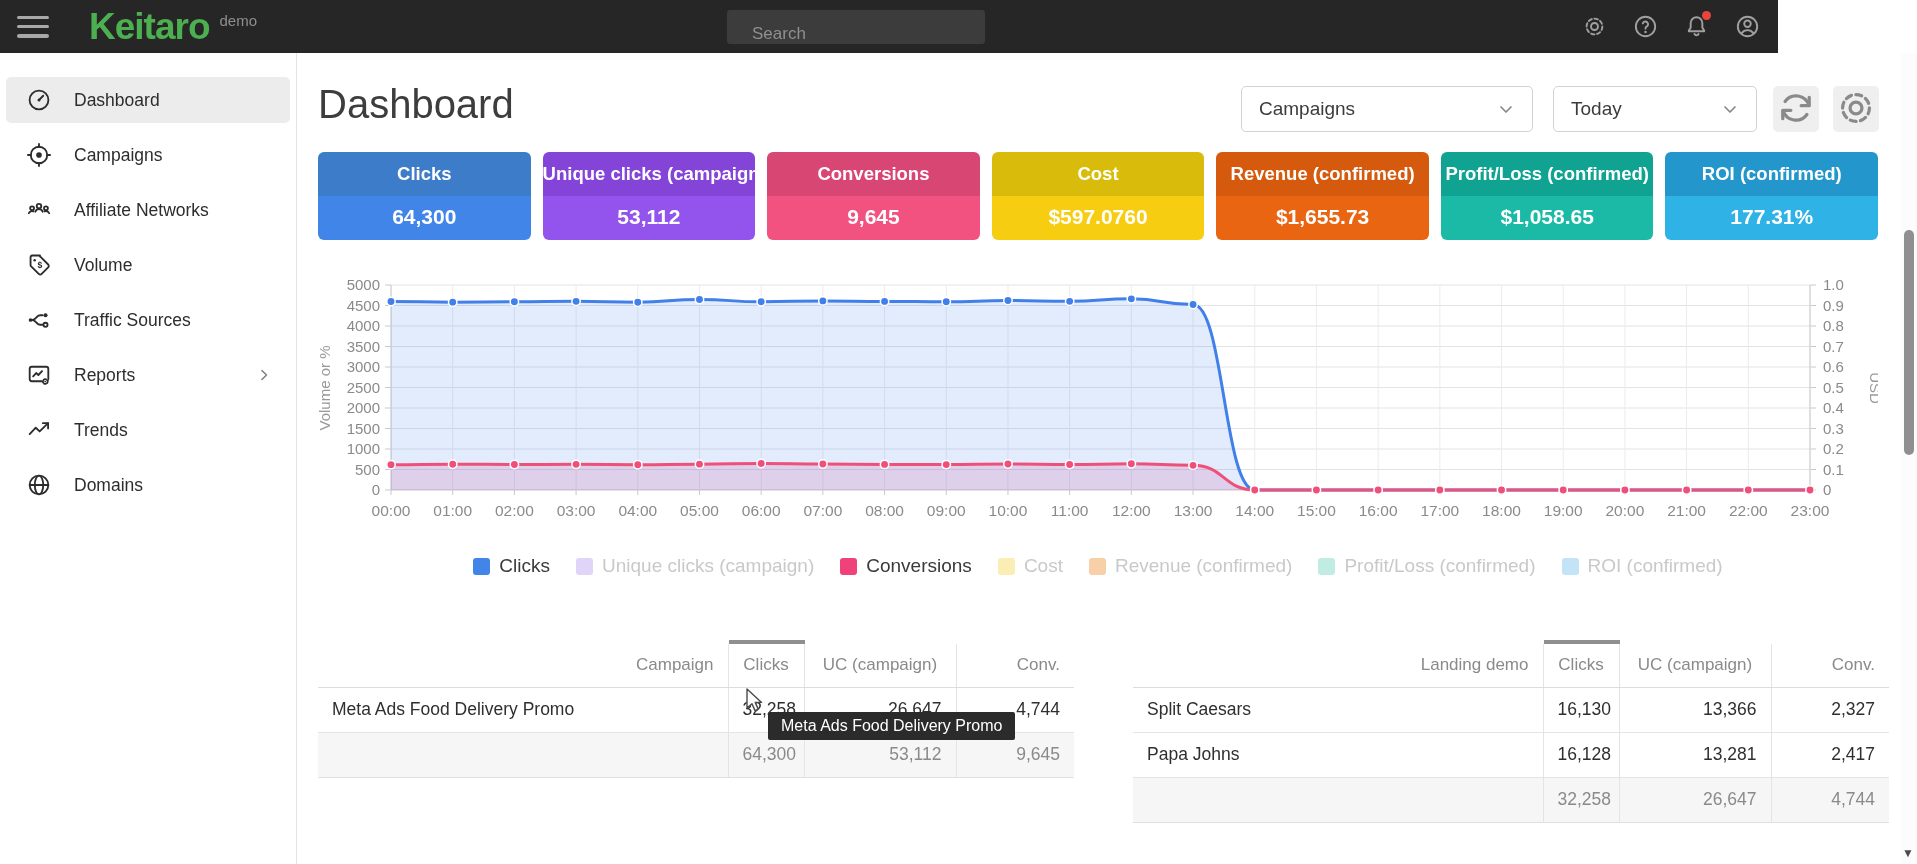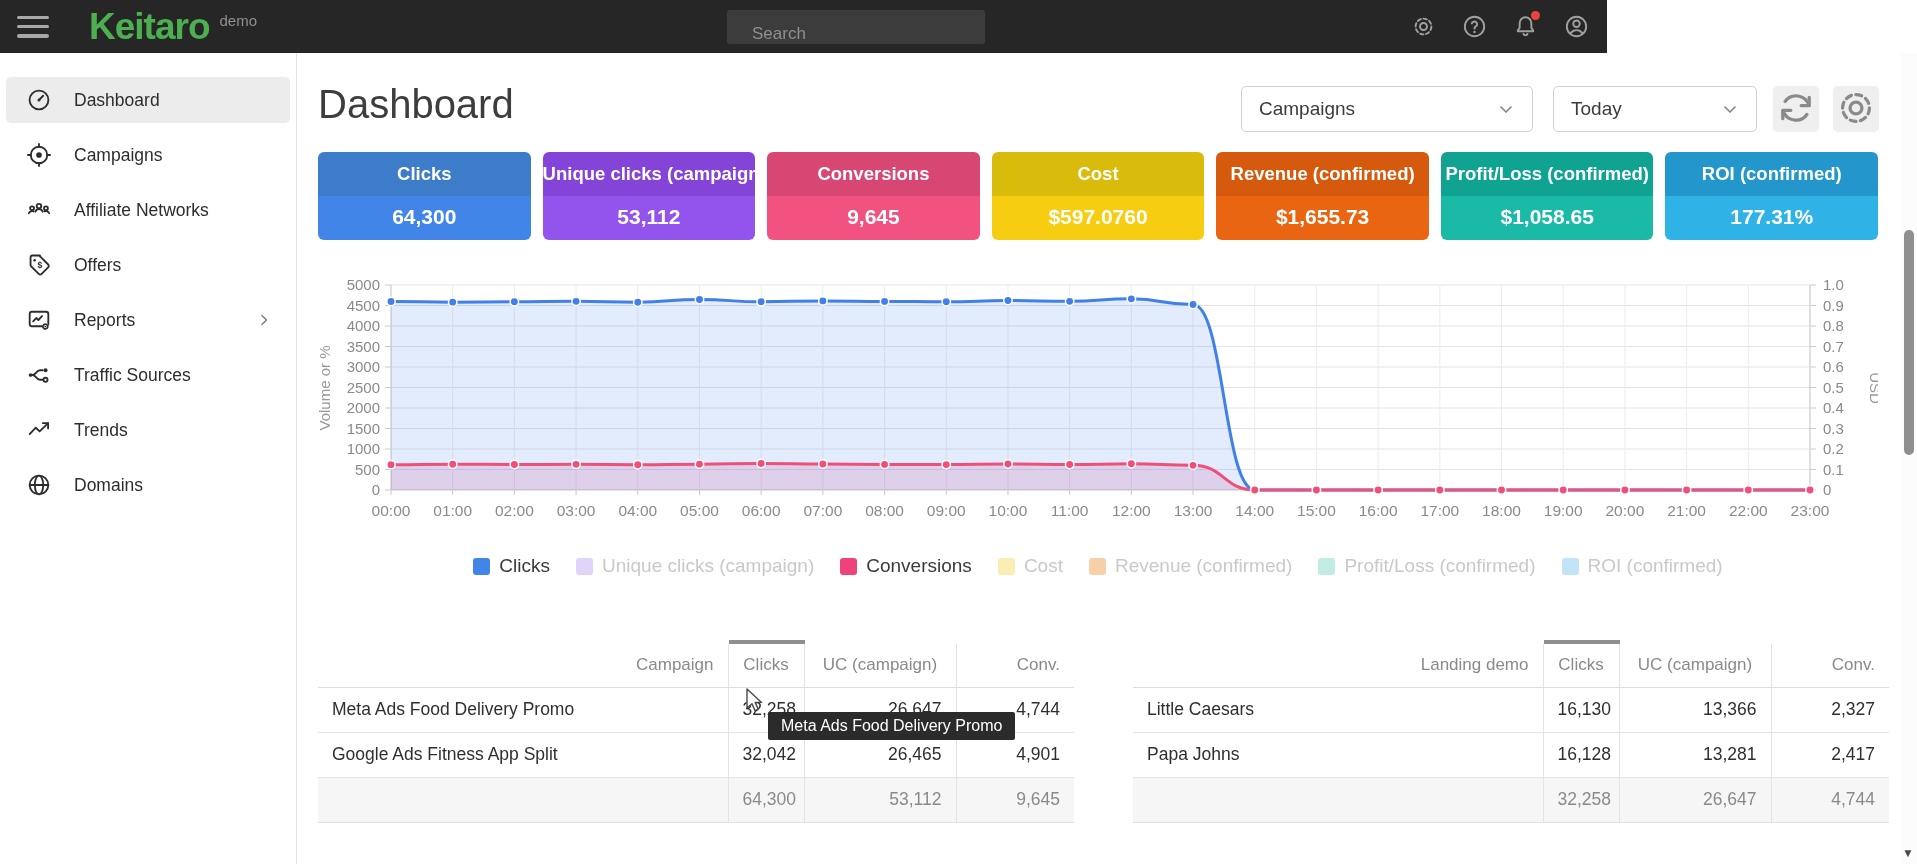--- a/index.html
+++ b/index.html
@@ -1,20 +1,20 @@
 <!DOCTYPE html>
 <html><head>
 <meta charset="utf-8">
 <style>
   * { margin:0; padding:0; box-sizing:border-box; }
   html,body { width:1917px; height:864px; overflow:hidden; background:#fff;
     font-family:"Liberation Sans", sans-serif; }
 
   
-  .topbar { position:absolute; left:0; top:0; width:1607px; height:53px; background:#262626;
+  .topbar { position:absolute; left:0; top:0; width:1778px; height:53px; background:#262626;
     display:flex; align-items:center; z-index:30; }
   .hamburger { width:32px; height:22px; margin-left:17px; display:flex; flex-direction:column;
     justify-content:space-between; cursor:pointer; }
   .hamburger i { display:block; height:3.6px; background:#a8a8a8; border-radius:2px; }
   .logo { color:#4caf50; font-size:37px; font-weight:bold; margin-left:40px; letter-spacing:-1px; }
   .logo-suffix { color:#8f8f8f; font-size:15px; margin-left:10px; margin-top:-12px; }
   .search { position:absolute; left:727px; top:10px; width:258px; height:34px; background:#3c3c3c;
     border-radius:3px; display:flex; align-items:flex-end; padding:0 12px; }
   .search svg { width:20px; height:20px; }
   .search input { flex:1; background:transparent; border:none; outline:none; color:#cfcfcf;
@@ -171,44 +171,44 @@
             <path d="M21.4 15a3.2 3.2 0 0 0-4.3-1.7"></path>
           </svg></span>
         <span class="side-label">Affiliate Networks</span>
       </div>
       <div class="side-item">
         <span class="side-ic"><svg viewBox="0 0 24 24" fill="none" stroke="currentColor" stroke-width="1.7" stroke-linecap="round" stroke-linejoin="round">
             <path d="M12.9 3.2H6.1a1.9 1.9 0 0 0-1.9 1.9v6.8c0 .5.2 1 .56 1.35l7 7a1.9 1.9 0 0 0 2.7 0l6-6a1.9 1.9 0 0 0 0-2.7l-7-7a1.9 1.9 0 0 0-.56-.35z"></path>
             <circle cx="8" cy="7.6" r="1.15" fill="currentColor" stroke="none"></circle>
             <text x="12.8" y="15.2" font-size="8" font-weight="bold" fill="currentColor" stroke="none" text-anchor="middle">$</text>
           </svg></span>
-        <span class="side-label">Offers</span>
+        <span class="side-label">Volume</span>
+      </div>
+      <div class="side-item">
+        <span class="side-ic"><svg viewBox="0 0 24 24" fill="none" stroke="currentColor" stroke-width="1.7" stroke-linecap="round" stroke-linejoin="round">
+            <circle cx="4.2" cy="12" r="1.7" fill="currentColor" stroke="none"></circle>
+            <path d="M5.9 12c3.5 0 3.5-4.4 7-4.4h2.3"></path>
+            <path d="M5.9 12c3.5 0 3.5 4.4 7 4.4h2.3"></path>
+            <circle cx="18" cy="7.6" r="1.9" fill="currentColor" stroke="none"></circle>
+            <circle cx="18" cy="16.4" r="1.9"></circle>
+          </svg></span>
+        <span class="side-label">Traffic Sources</span>
       </div>
       <div class="side-item">
         <span class="side-ic"><svg viewBox="0 0 24 24" fill="none" stroke="currentColor" stroke-width="1.7" stroke-linecap="round" stroke-linejoin="round">
             <rect x="3.4" y="4.4" width="17.2" height="13.4" rx="2"></rect>
             <polyline points="6.6,13.2 9.4,10.2 11.4,12 14.8,8.4"></polyline>
             <circle cx="17.8" cy="18" r="3" fill="#ffffff" stroke="none"></circle>
             <circle cx="17.8" cy="18" r="2.2" stroke-dasharray="1.5 1.1"></circle>
             <circle cx="17.8" cy="18" r="0.8" fill="currentColor" stroke="none"></circle>
           </svg></span>
         <span class="side-label">Reports</span>
         <span class="side-chev"><svg viewBox="0 0 24 24" fill="none" stroke="currentColor" stroke-width="1.7" stroke-linecap="round" stroke-linejoin="round">
             <polyline points="9.5,6.5 15,12 9.5,17.5"></polyline>
           </svg></span>
-      </div>
-      <div class="side-item">
-        <span class="side-ic"><svg viewBox="0 0 24 24" fill="none" stroke="currentColor" stroke-width="1.7" stroke-linecap="round" stroke-linejoin="round">
-            <circle cx="4.2" cy="12" r="1.7" fill="currentColor" stroke="none"></circle>
-            <path d="M5.9 12c3.5 0 3.5-4.4 7-4.4h2.3"></path>
-            <path d="M5.9 12c3.5 0 3.5 4.4 7 4.4h2.3"></path>
-            <circle cx="18" cy="7.6" r="1.9" fill="currentColor" stroke="none"></circle>
-            <circle cx="18" cy="16.4" r="1.9"></circle>
-          </svg></span>
-        <span class="side-label">Traffic Sources</span>
       </div>
       <div class="side-item">
         <span class="side-ic"><svg viewBox="0 0 24 24" fill="none" stroke="currentColor" stroke-width="1.7" stroke-linecap="round" stroke-linejoin="round">
             <polyline points="3.4,15.8 9,9.9 12.6,13.3 20.4,5.7"></polyline>
             <polyline points="15.6,5.7 20.4,5.7 20.4,10.5"></polyline>
           </svg></span>
         <span class="side-label">Trends</span>
       </div>
       <div class="side-item">
         <span class="side-ic"><svg viewBox="0 0 24 24" fill="none" stroke="currentColor" stroke-width="1.7" stroke-linecap="round" stroke-linejoin="round">
@@ -514,26 +514,20 @@
           <th class="last">Conv.</th>
         </tr>
       </thead>
       <tbody>
         <tr>
           <td class="c1">Meta Ads Food Delivery Promo</td>
           <td class="num">32,258</td>
           <td class="num">26,647</td>
           <td class="num">4,744</td>
         </tr>
-        <tr>
-          <td class="c1">Google Ads Fitness App Split</td>
-          <td class="num">32,042</td>
-          <td class="num">26,465</td>
-          <td class="num">4,901</td>
-        </tr>
       </tbody>
       <tfoot>
         <tr>
           <td class="c1"></td>
           <td class="num">64,300</td>
           <td class="num">53,112</td>
           <td class="num">9,645</td>
         </tr>
       </tfoot>
     </table>
@@ -549,21 +543,21 @@
       <thead>
         <tr>
           <th class="c1">Landing demo</th>
           <th class="num sorted">Clicks</th>
           <th class="num">UC (campaign)</th>
           <th class="last">Conv.</th>
         </tr>
       </thead>
       <tbody>
         <tr>
-          <td class="c1">Little Caesars</td>
+          <td class="c1">Split Caesars</td>
           <td class="num">16,130</td>
           <td class="num">13,366</td>
           <td class="num">2,327</td>
         </tr>
         <tr>
           <td class="c1">Papa Johns</td>
           <td class="num">16,128</td>
           <td class="num">13,281</td>
           <td class="num">2,417</td>
         </tr>

